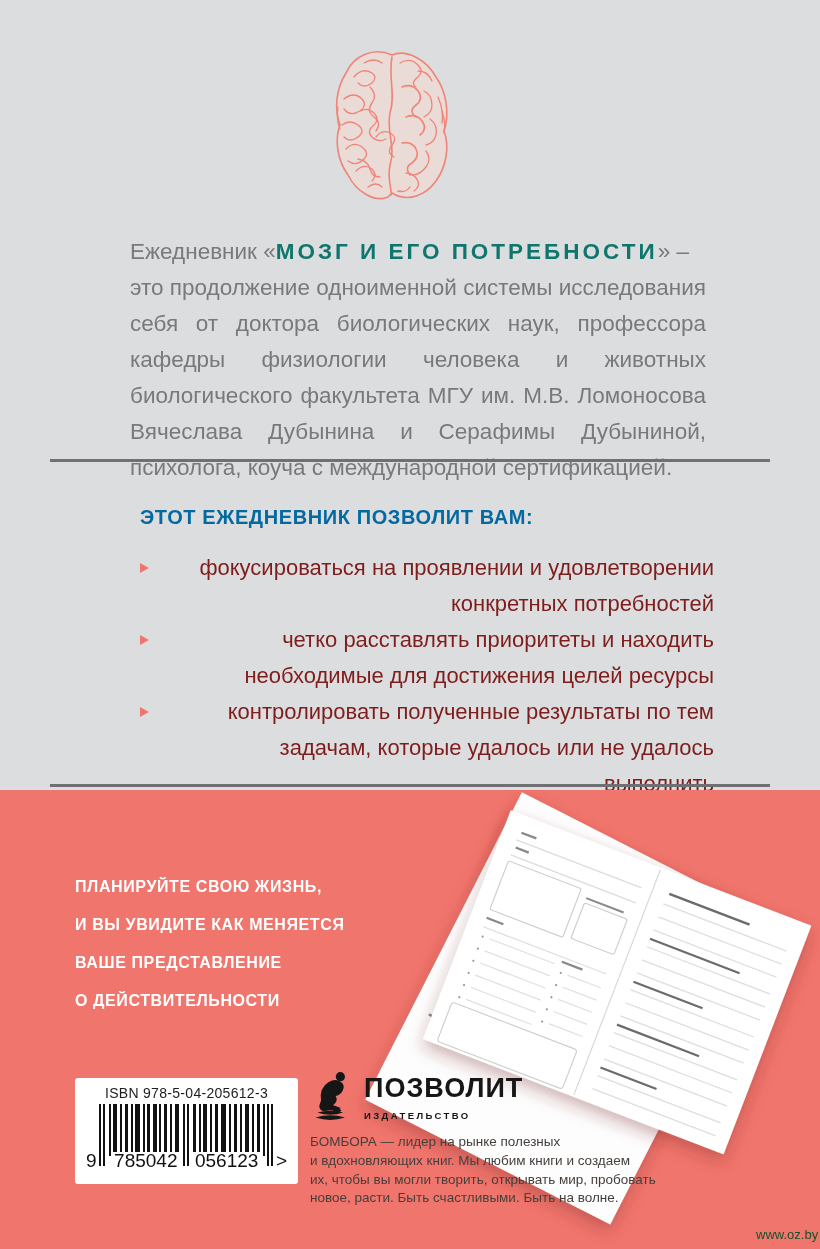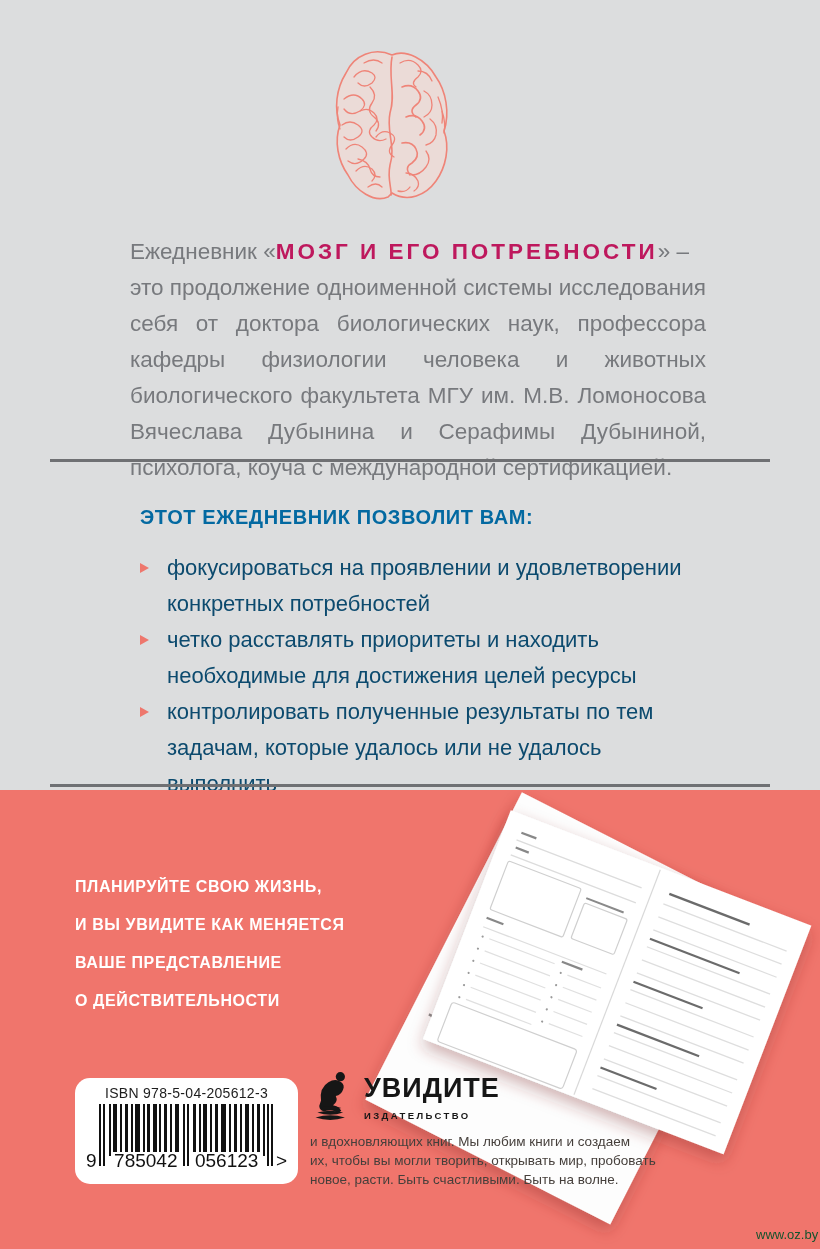--- a/index.html
+++ b/index.html
@@ -3,38 +3,38 @@
 <meta charset="utf-8">
 <style>
   html,body{margin:0;padding:0;background:#888;}
   .page{position:relative;width:820px;height:1249px;background:#dcddde;
         font-family:"Liberation Sans",sans-serif;overflow:hidden;margin:0 auto;}
   
   .brain{position:absolute;left:330px;top:46px;width:124px;height:170px;}
   .intro{position:absolute;left:130px;top:234px;width:576px;color:#77797d;
          font-size:22.5px;line-height:36px;}
   .intro-line1{white-space:nowrap;}
-  .intro-title{font-weight:bold;color:#be185d;letter-spacing:3px;}
+  .intro-title{font-weight:bold;color:#0f766e;letter-spacing:3px;}
   .intro-body{text-align:justify;}
   .rule{position:absolute;left:50px;width:720px;height:3px;background:#6f7073;}
   .rule-1{top:459px;} .rule-2{top:784px;}
   .list-heading{position:absolute;left:140px;top:506px;font-size:20px;font-weight:bold;
                 color:#0369a1;letter-spacing:0.6px;}
   .bullets{position:absolute;left:140px;top:550px;width:574px;}
-  .bullet{position:relative;padding-left:27px;font-size:22px;line-height:36px;color:#0c4a6e;}
+  .bullet{position:relative;padding-left:27px;font-size:22px;line-height:36px;color:#7f1d1d;text-align:right;}
   .tri{position:absolute;left:0;top:13px;width:0;height:0;
        border-left:9px solid #ee776d;border-top:5.5px solid transparent;
        border-bottom:5.5px solid transparent;}
   
   .panel{position:absolute;left:0;top:790px;width:820px;height:459px;background:#f0756c;}
   .sheets{position:absolute;left:0;top:0;width:820px;height:459px;}
   .slogan{position:absolute;left:75px;top:78px;color:#ffffff;font-weight:bold;
           font-size:16px;line-height:38px;letter-spacing:0.6px;}
   .barcode-box{position:absolute;left:75px;top:288px;width:223px;height:106px;
-               background:#ffffff;border-radius:15px;}
+               background:#ffffff;border-radius:3px;}
   .isbn{margin-top:7px;text-align:center;font-size:14px;color:#1d1d1d;letter-spacing:0.3px;}
   .bars{display:block;margin:3px auto 0;}
   .digits{display:flex;justify-content:space-between;padding:0 9px;margin-top:-14px;
           font-size:19px;color:#111;background:transparent;}
   .digits span{background:#fff;padding:0 2px;line-height:18px;}
   .publisher{position:absolute;left:310px;top:280px;}
   .pub-row{display:flex;align-items:flex-start;}
   .pub-icon{width:46px;height:52px;margin-right:8px;}
   .pub-name{font-size:27px;font-weight:bold;color:#161616;letter-spacing:1px;line-height:28px;margin-top:4px;}
   .pub-tagline{font-size:9.5px;font-weight:bold;color:#161616;letter-spacing:2.4px;margin-top:8px;}
@@ -259,26 +259,27 @@
         <svg class="pub-icon" viewBox="0 0 50 56">
           <g fill="#161616">
             <circle cx="33" cy="7" r="5"></circle>
             <path d="M12 33 q-2 -14 8 -20 q8 -5 14 0 q4 3 2 8 q-2 6 -8 7 q3 6 -3 10 q6 1 9 6 l-4 3 q-5 -5 -12 -3 q-7 2 -8 -5 Z"></path>
             <path d="M10 41 q12 -4 24 0 q-12 4.5 -24 0 Z"></path>
             <path d="M8 46 q14 -4 28 0 q-14 5 -28 0 Z"></path>
             <path d="M6 51.5 q16 -5 32 0 q-16 5 -32 0 Z"></path>
           </g>
         </svg>
         <div>
-          <div class="pub-name">УВИДИТЕ</div>
+          <div class="pub-name">ПОЗВОЛИТ</div>
           <div class="pub-tagline">ИЗДАТЕЛЬСТВО</div>
         </div>
       </div>
     </div>
     <div class="pub-desc">
+      <div>БОМБОРА — лидер на рынке полезных</div>
       <div>и вдохновляющих книг. Мы любим книги и создаем</div>
       <div>их, чтобы вы могли творить, открывать мир, пробовать</div>
       <div>новое, расти. Быть счастливыми. Быть на волне.</div>
     </div>
   </div>
 
   <div class="watermark">www.oz.by</div>
 </div>
 
 </body></html>

